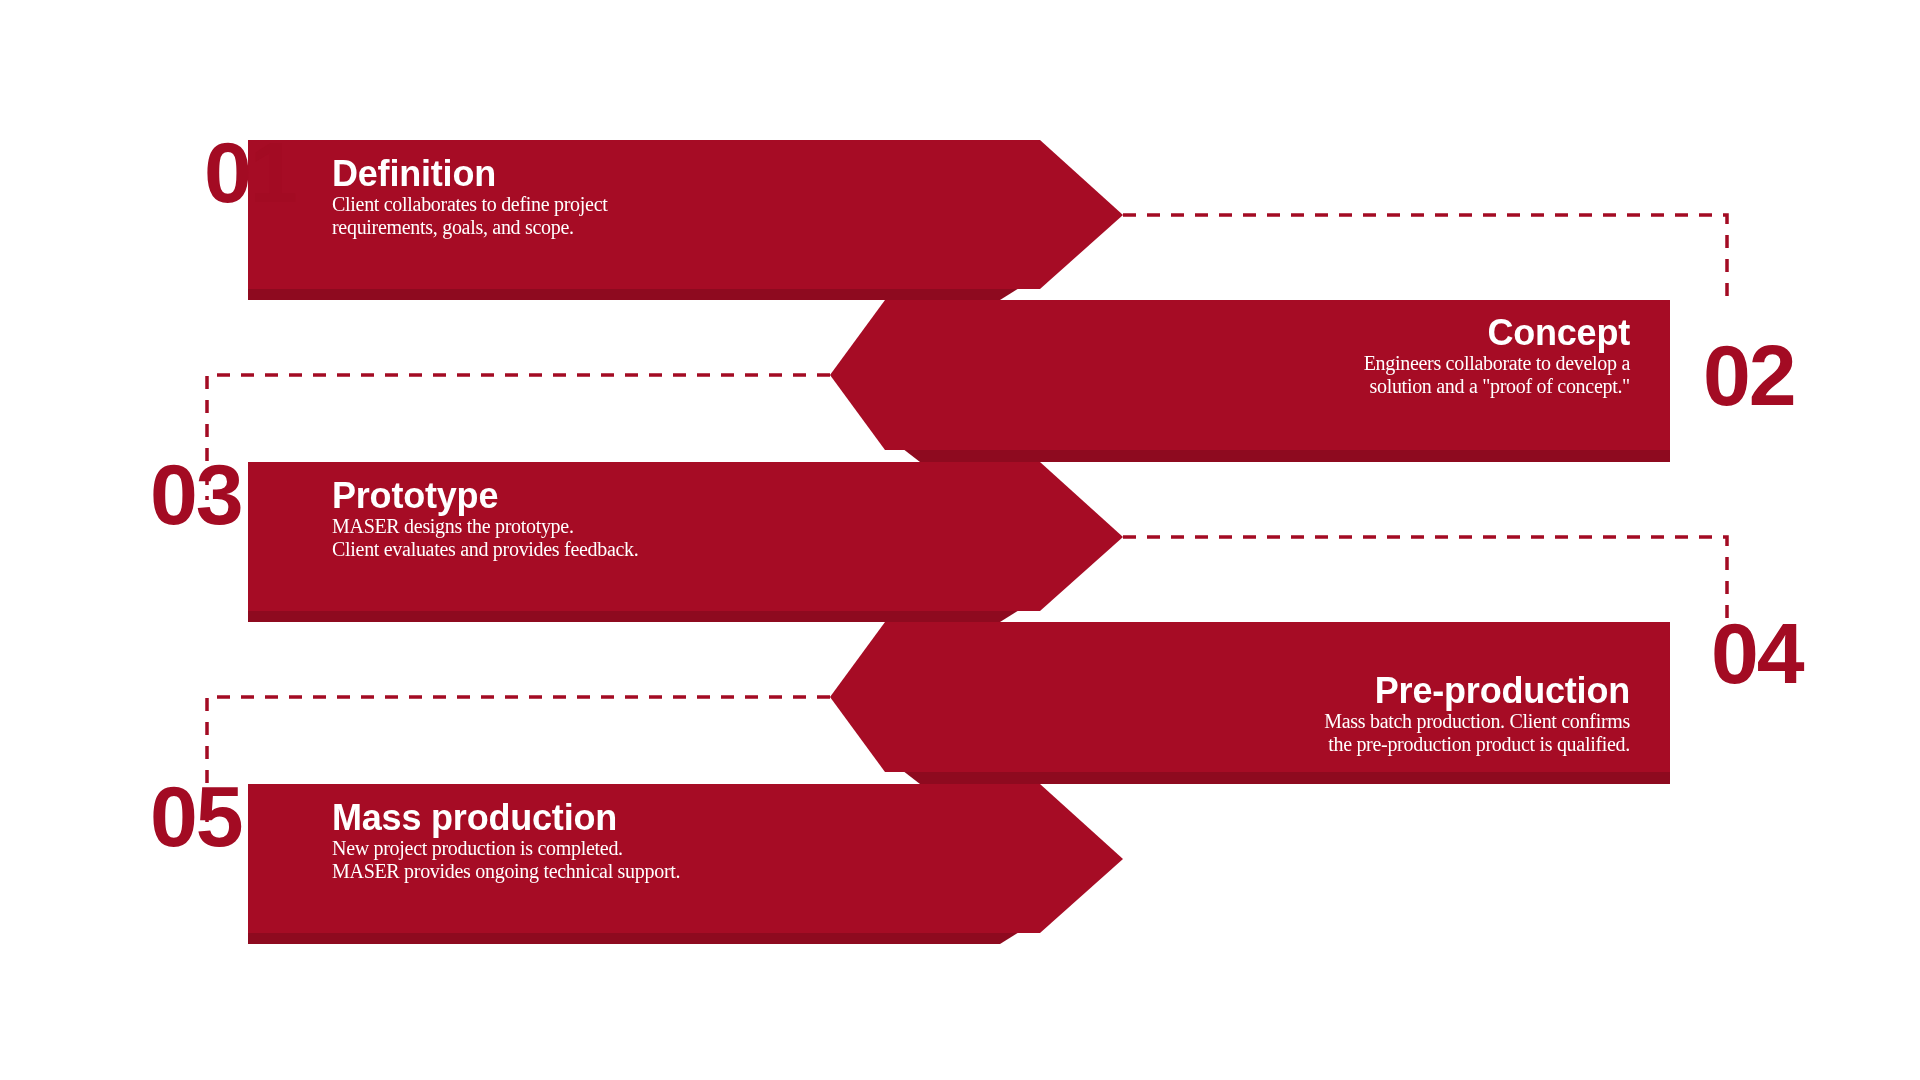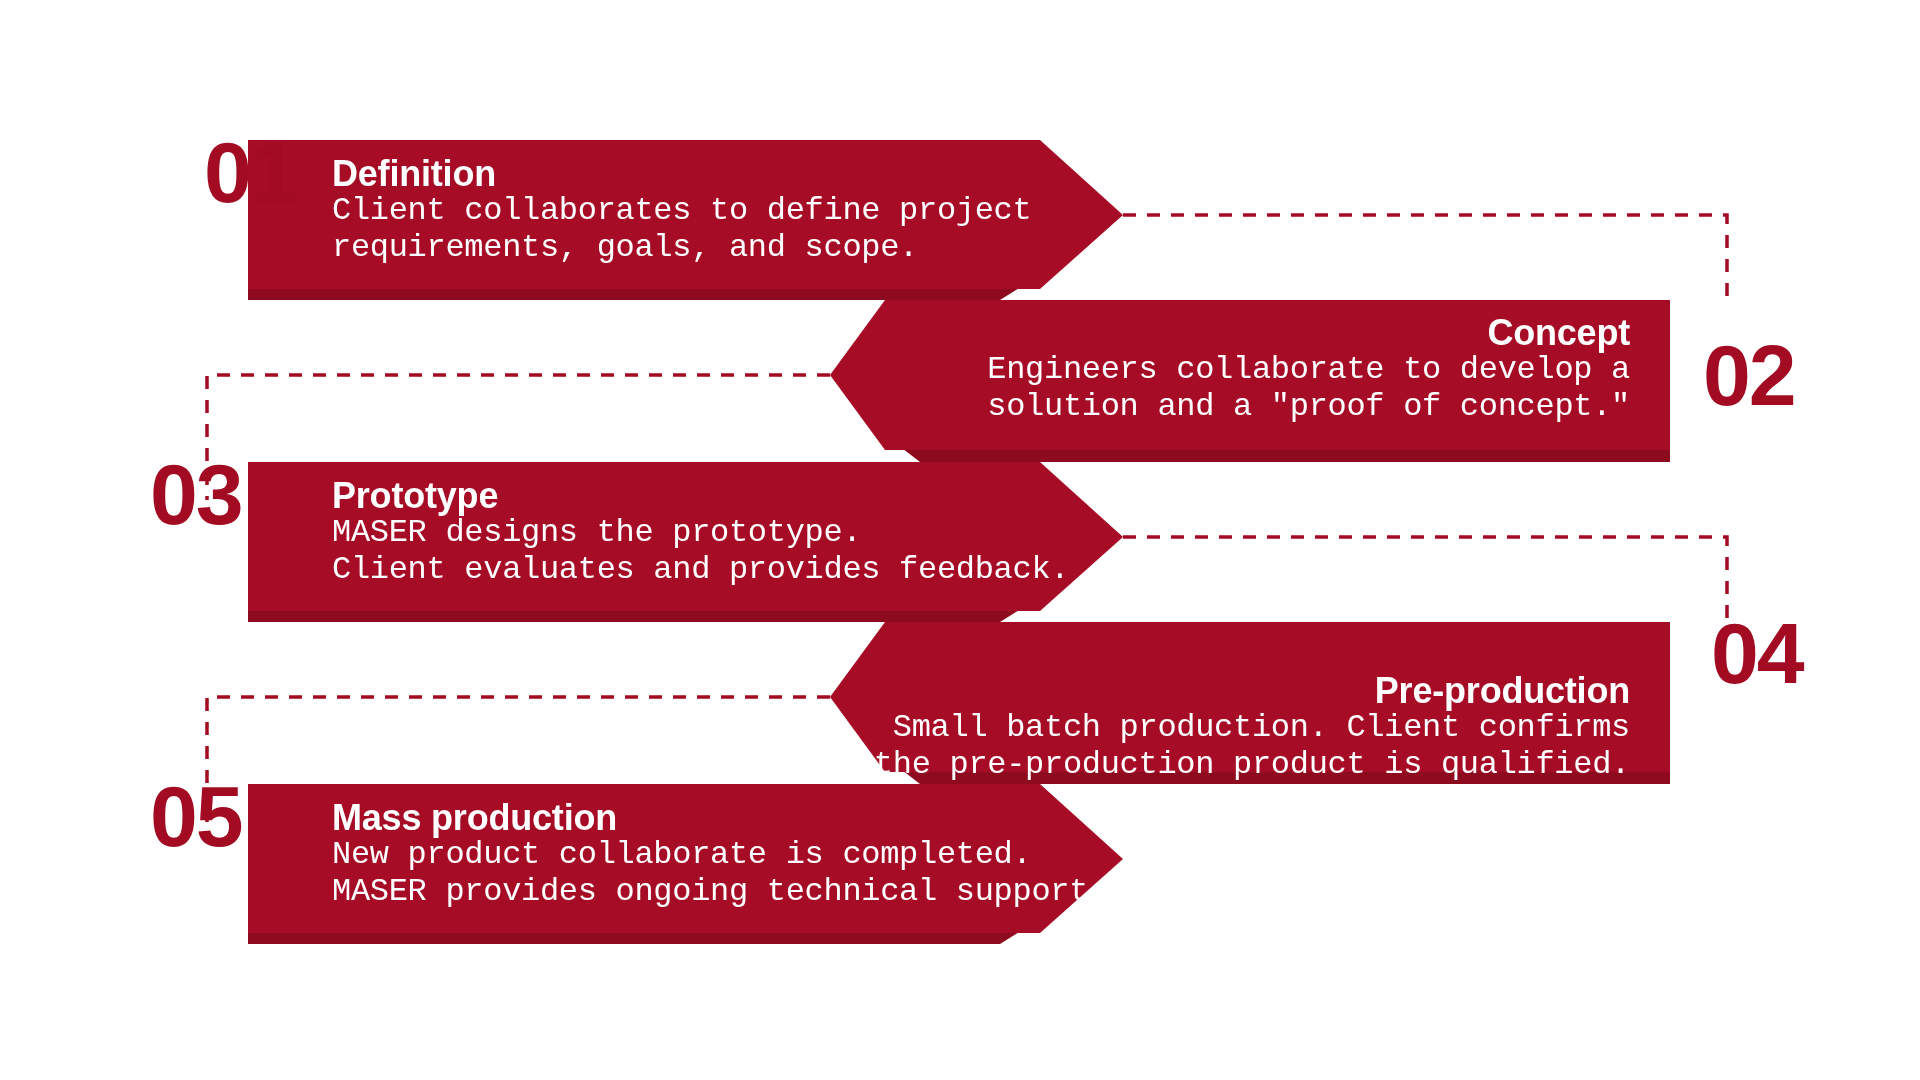--- a/index.html
+++ b/index.html
@@ -44,23 +44,23 @@
     user-select: none;
   }
   .banner-title {
     font-family: "Liberation Sans", sans-serif;
     font-weight: 700;
     font-size: 36px;
     line-height: 1.06;
     letter-spacing: -0.2px;
   }
   .banner-desc {
-    font-family: Liberation Mono, monospace;
+    font-family: Liberation Serif, serif;
     font-weight: 400;
-    font-size: 32px;
+    font-size: 20px;
     line-height: 1.14;
     letter-spacing: -0.3px;
   }
   .align-left  { text-align: left; }
   .align-right { text-align: right; }
 </style>
 </head>
 <body>
 
 <div id="stage">
@@ -122,24 +122,24 @@
   <div class="step-number" style="left:150px; top:451px;">03</div>
   <div class="banner-text align-left" style="left:332px; top:477px;">
     <div class="banner-title">Prototype</div>
     <div class="banner-desc">MASER designs the prototype.</div>
     <div class="banner-desc">Client evaluates and provides feedback.</div>
   </div>
 
   <div class="step-number" style="left:1703px; top:610px;margin-left:8px;">04</div>
   <div class="banner-text align-right" style="right:290px; top:672px;">
     <div class="banner-title">Pre-production</div>
-    <div class="banner-desc">Small batch production. Client confirms</div>
+    <div class="banner-desc">Mass batch production. Client confirms</div>
     <div class="banner-desc">the pre-production product is qualified.</div>
   </div>
 
   <div class="step-number" style="left:150px; top:773px;">05</div>
   <div class="banner-text align-left" style="left:332px; top:799px;">
     <div class="banner-title">Mass production</div>
-    <div class="banner-desc">New product collaborate is completed.</div>
+    <div class="banner-desc">New project production is completed.</div>
     <div class="banner-desc">MASER provides ongoing technical support.</div>
   </div>
 
 </div>
 
 </body></html>

